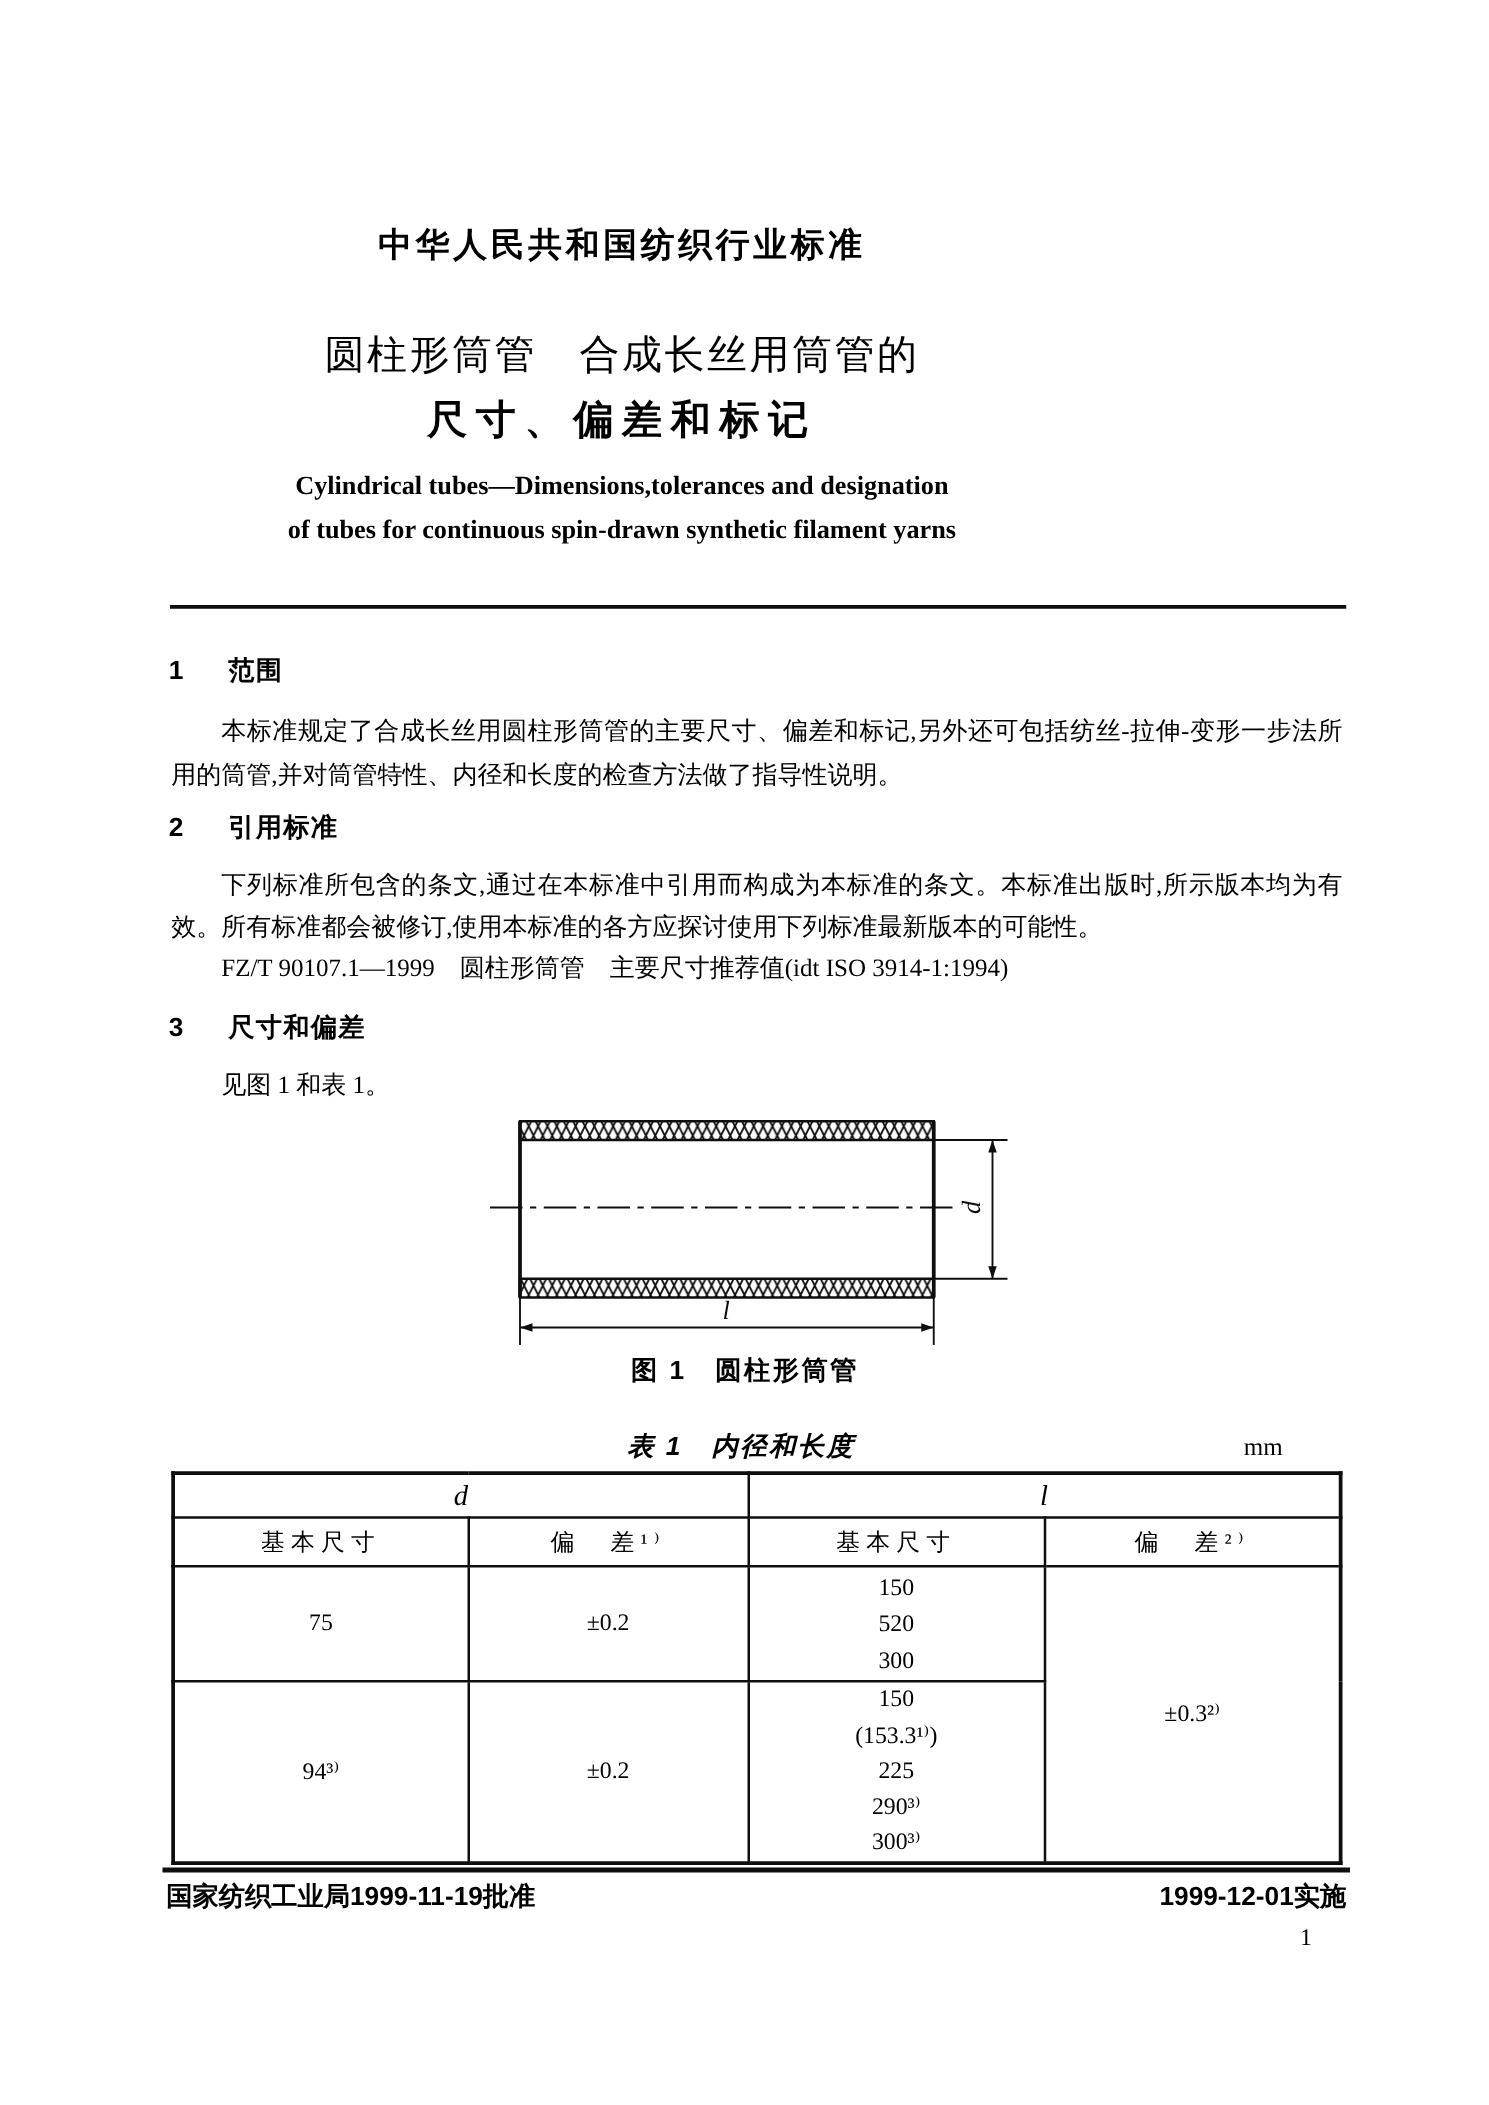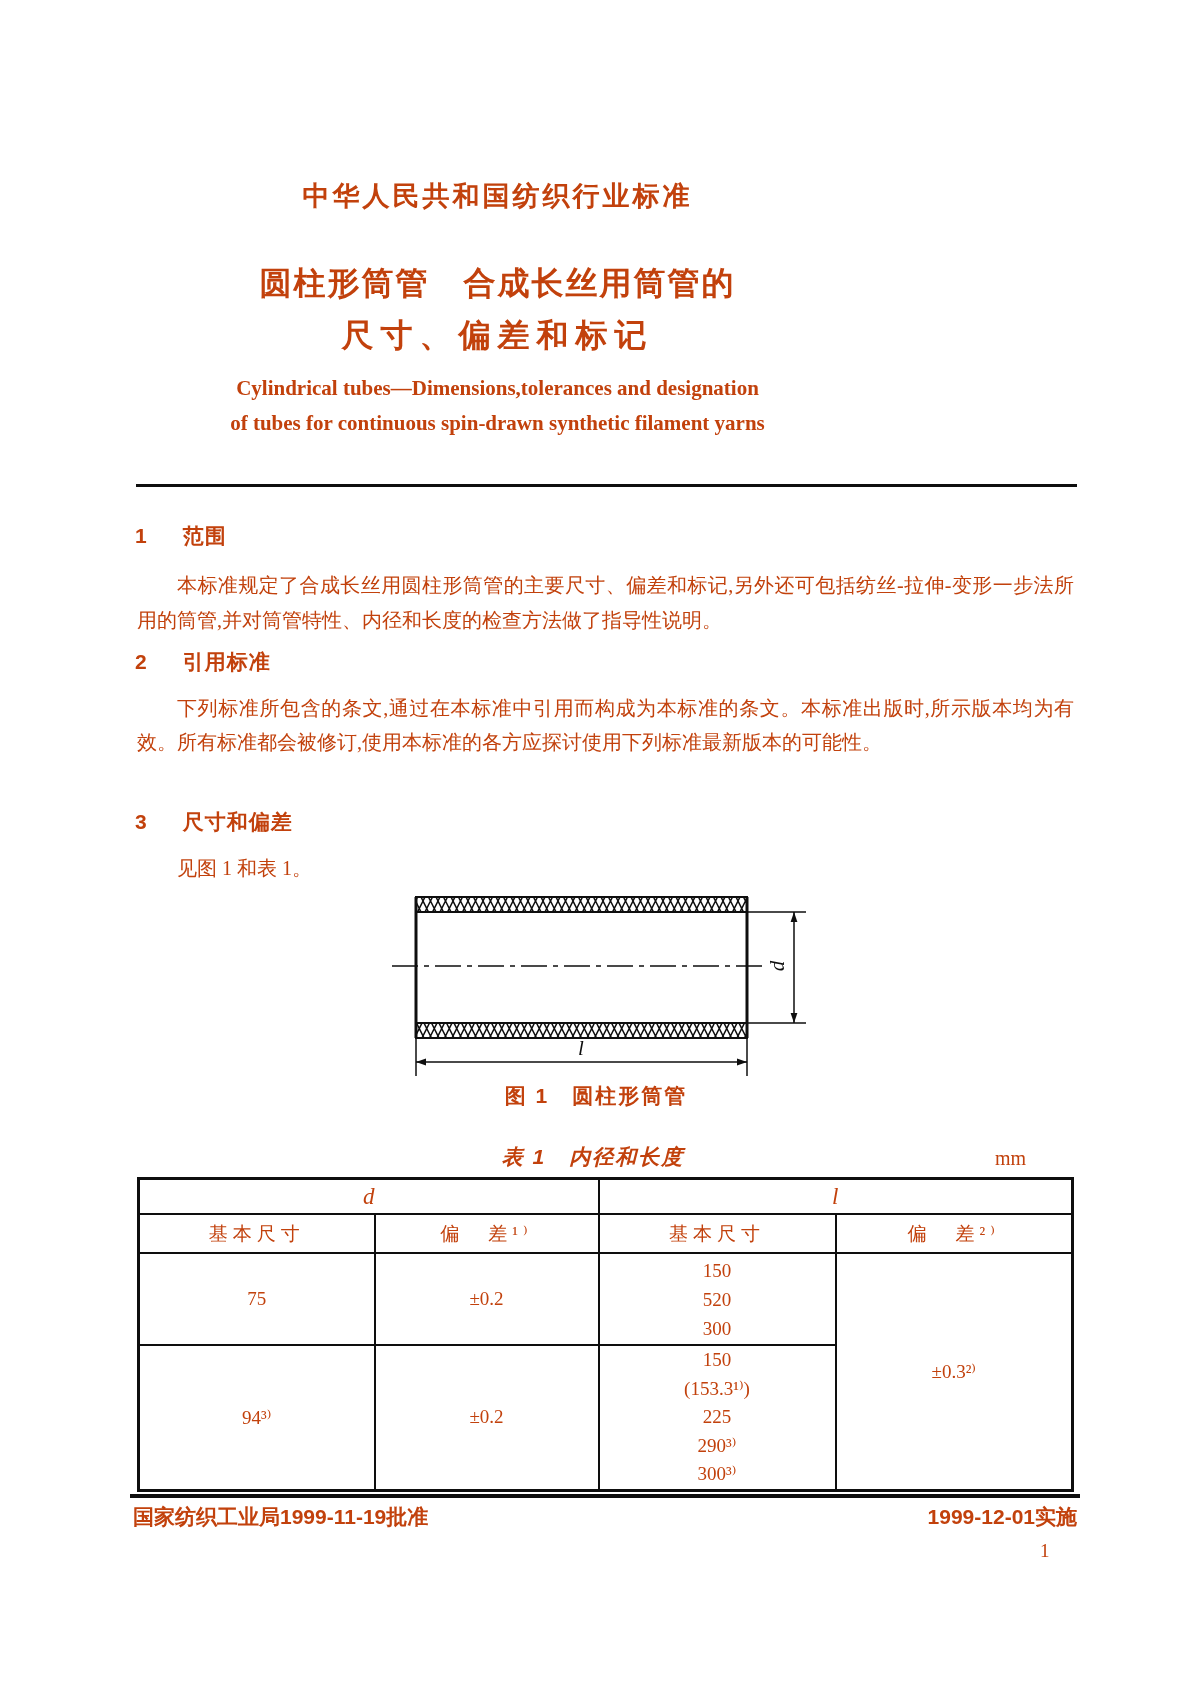--- a/index.html
+++ b/index.html
@@ -1,36 +1,36 @@
 <!DOCTYPE html>
 <html lang="zh"><head>
 <meta charset="utf-8">
 <style>
   html,body { margin:0; padding:0; background:#ffffff; }
   .page {
     position:relative;
     width:1191px; height:1684px;
     background:#ffffff;
-    color:#c2410c;
+    color:#000000;
     font-family:"Liberation Serif","DejaVu Serif",serif;
     overflow:hidden;
   }
   .abs { position:absolute; }
 
   
   .title-col { left:135px; width:725px; text-align:center; }
   .org-line {
     top:178px;
     font-family:"Liberation Sans","DejaVu Sans",sans-serif;
     font-weight:bold; font-size:27px; letter-spacing:3px;
   }
   .doc-title-1 {
     top:262px;
     font-family:"Liberation Sans","DejaVu Sans",sans-serif;
-    font-weight:bold; font-size:32px; letter-spacing:2px;
+    font-weight:normal; font-size:32px; letter-spacing:2px;
   }
   .doc-title-2 {
     top:314px;
     font-family:"Liberation Sans","DejaVu Sans",sans-serif;
     font-weight:bold; font-size:32px; letter-spacing:7px;
   }
   .std-code { left:840px; top:296px; width:240px;
     font-family:"Liberation Sans","DejaVu Sans",sans-serif;
     font-weight:bold; line-height:24px; white-space:nowrap; }
   .std-code .line1 { font-size:22px; margin-left:22px; }
@@ -112,20 +112,21 @@
 
   <div class="abs sec-head" style="top:522px;">
     <span class="sec-num">1</span><span class="sec-title">范围</span>
   </div>
   <div class="abs para" style="top:568px;">本标准规定了合成长丝用圆柱形筒管的主要尺寸、偏差和标记,另外还可包括纺丝-拉伸-变形一步法所用的筒管,并对筒管特性、内径和长度的检查方法做了指导性说明。</div>
 
   <div class="abs sec-head" style="top:648px;">
     <span class="sec-num">2</span><span class="sec-title">引用标准</span>
   </div>
   <div class="abs para" style="top:691px; line-height:34px;">下列标准所包含的条文,通过在本标准中引用而构成为本标准的条文。本标准出版时,所示版本均为有效。所有标准都会被修订,使用本标准的各方应探讨使用下列标准最新版本的可能性。</div>
+  <div class="abs ref-line">FZ/T 90107.1—1999　圆柱形筒管　主要尺寸推荐值(idt ISO 3914-1:1994)</div>
 
   <div class="abs sec-head" style="top:808px;">
     <span class="sec-num">3</span><span class="sec-title">尺寸和偏差</span>
   </div>
   <div class="abs para" style="top:851px;">见图 1 和表 1。</div>
 
   <svg class="abs fig-svg" width="436" height="200" viewBox="0 0 436 200">
     <defs>
       <pattern id="xhatch" width="15" height="15" patternUnits="userSpaceOnUse">
         <path d="M0,15 L7.5,0 L15,15 M0,0 L7.5,15 L15,0" fill="none" stroke="#0e0e0e" stroke-width="1.5"></path>

